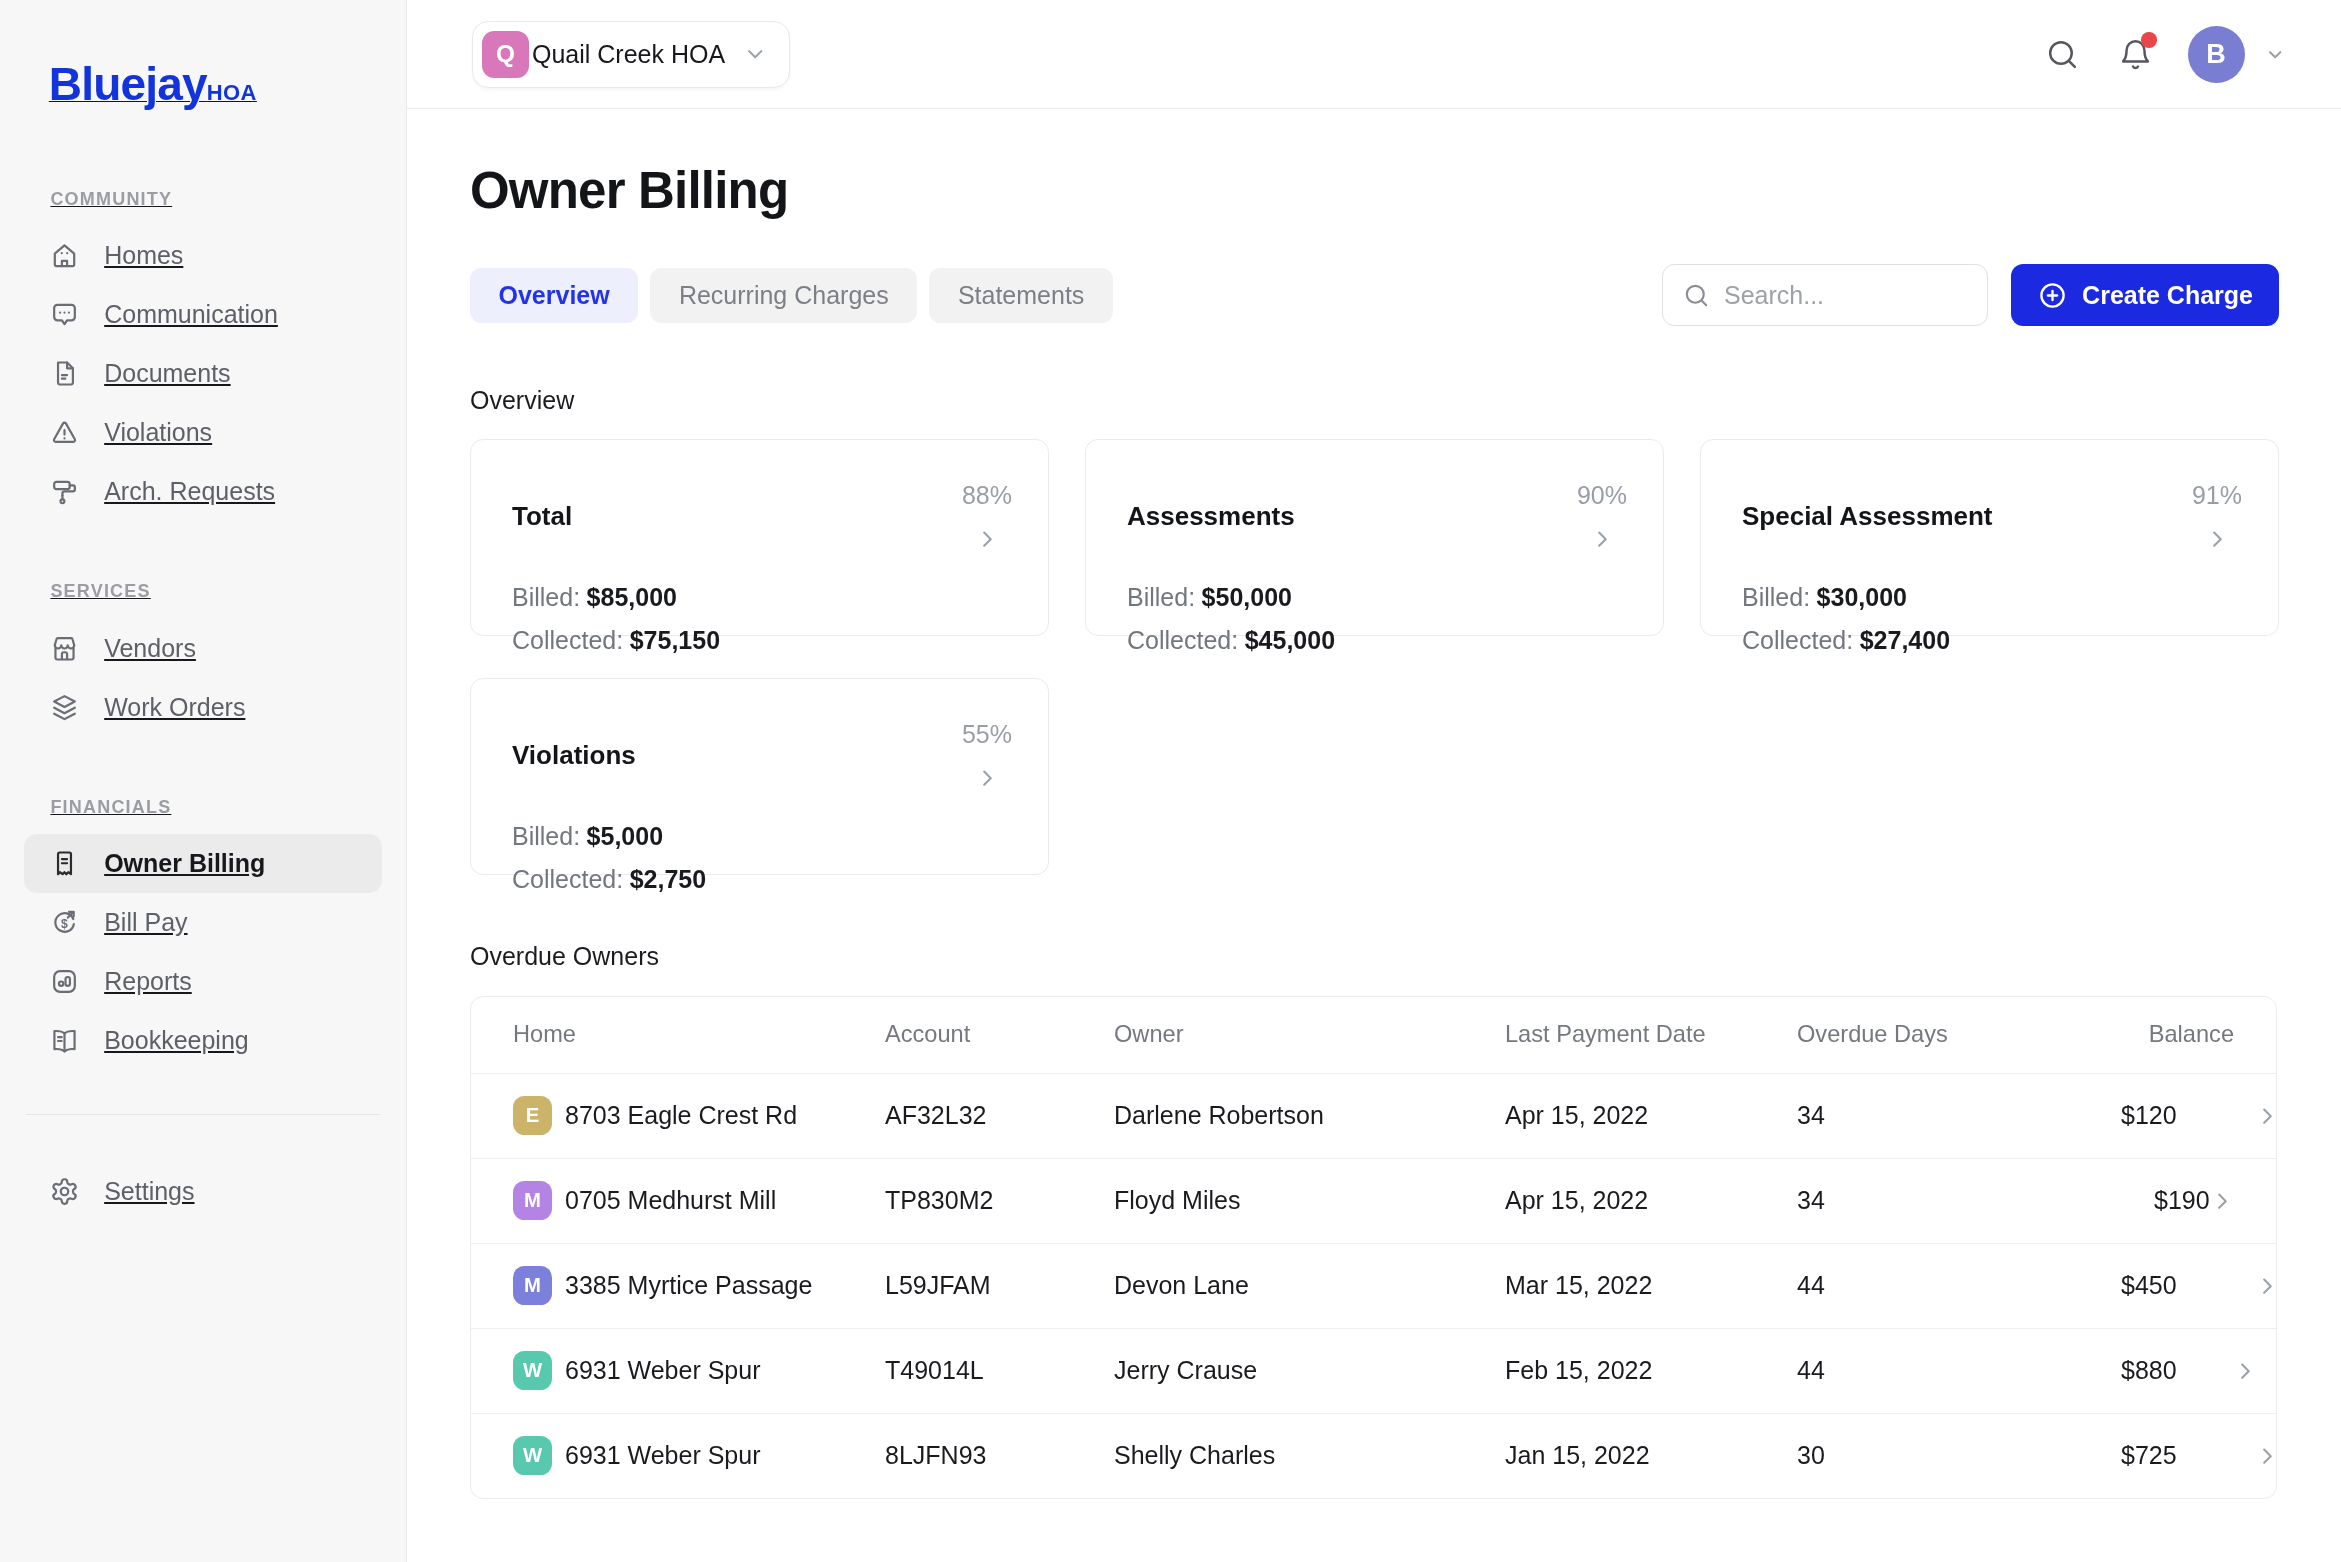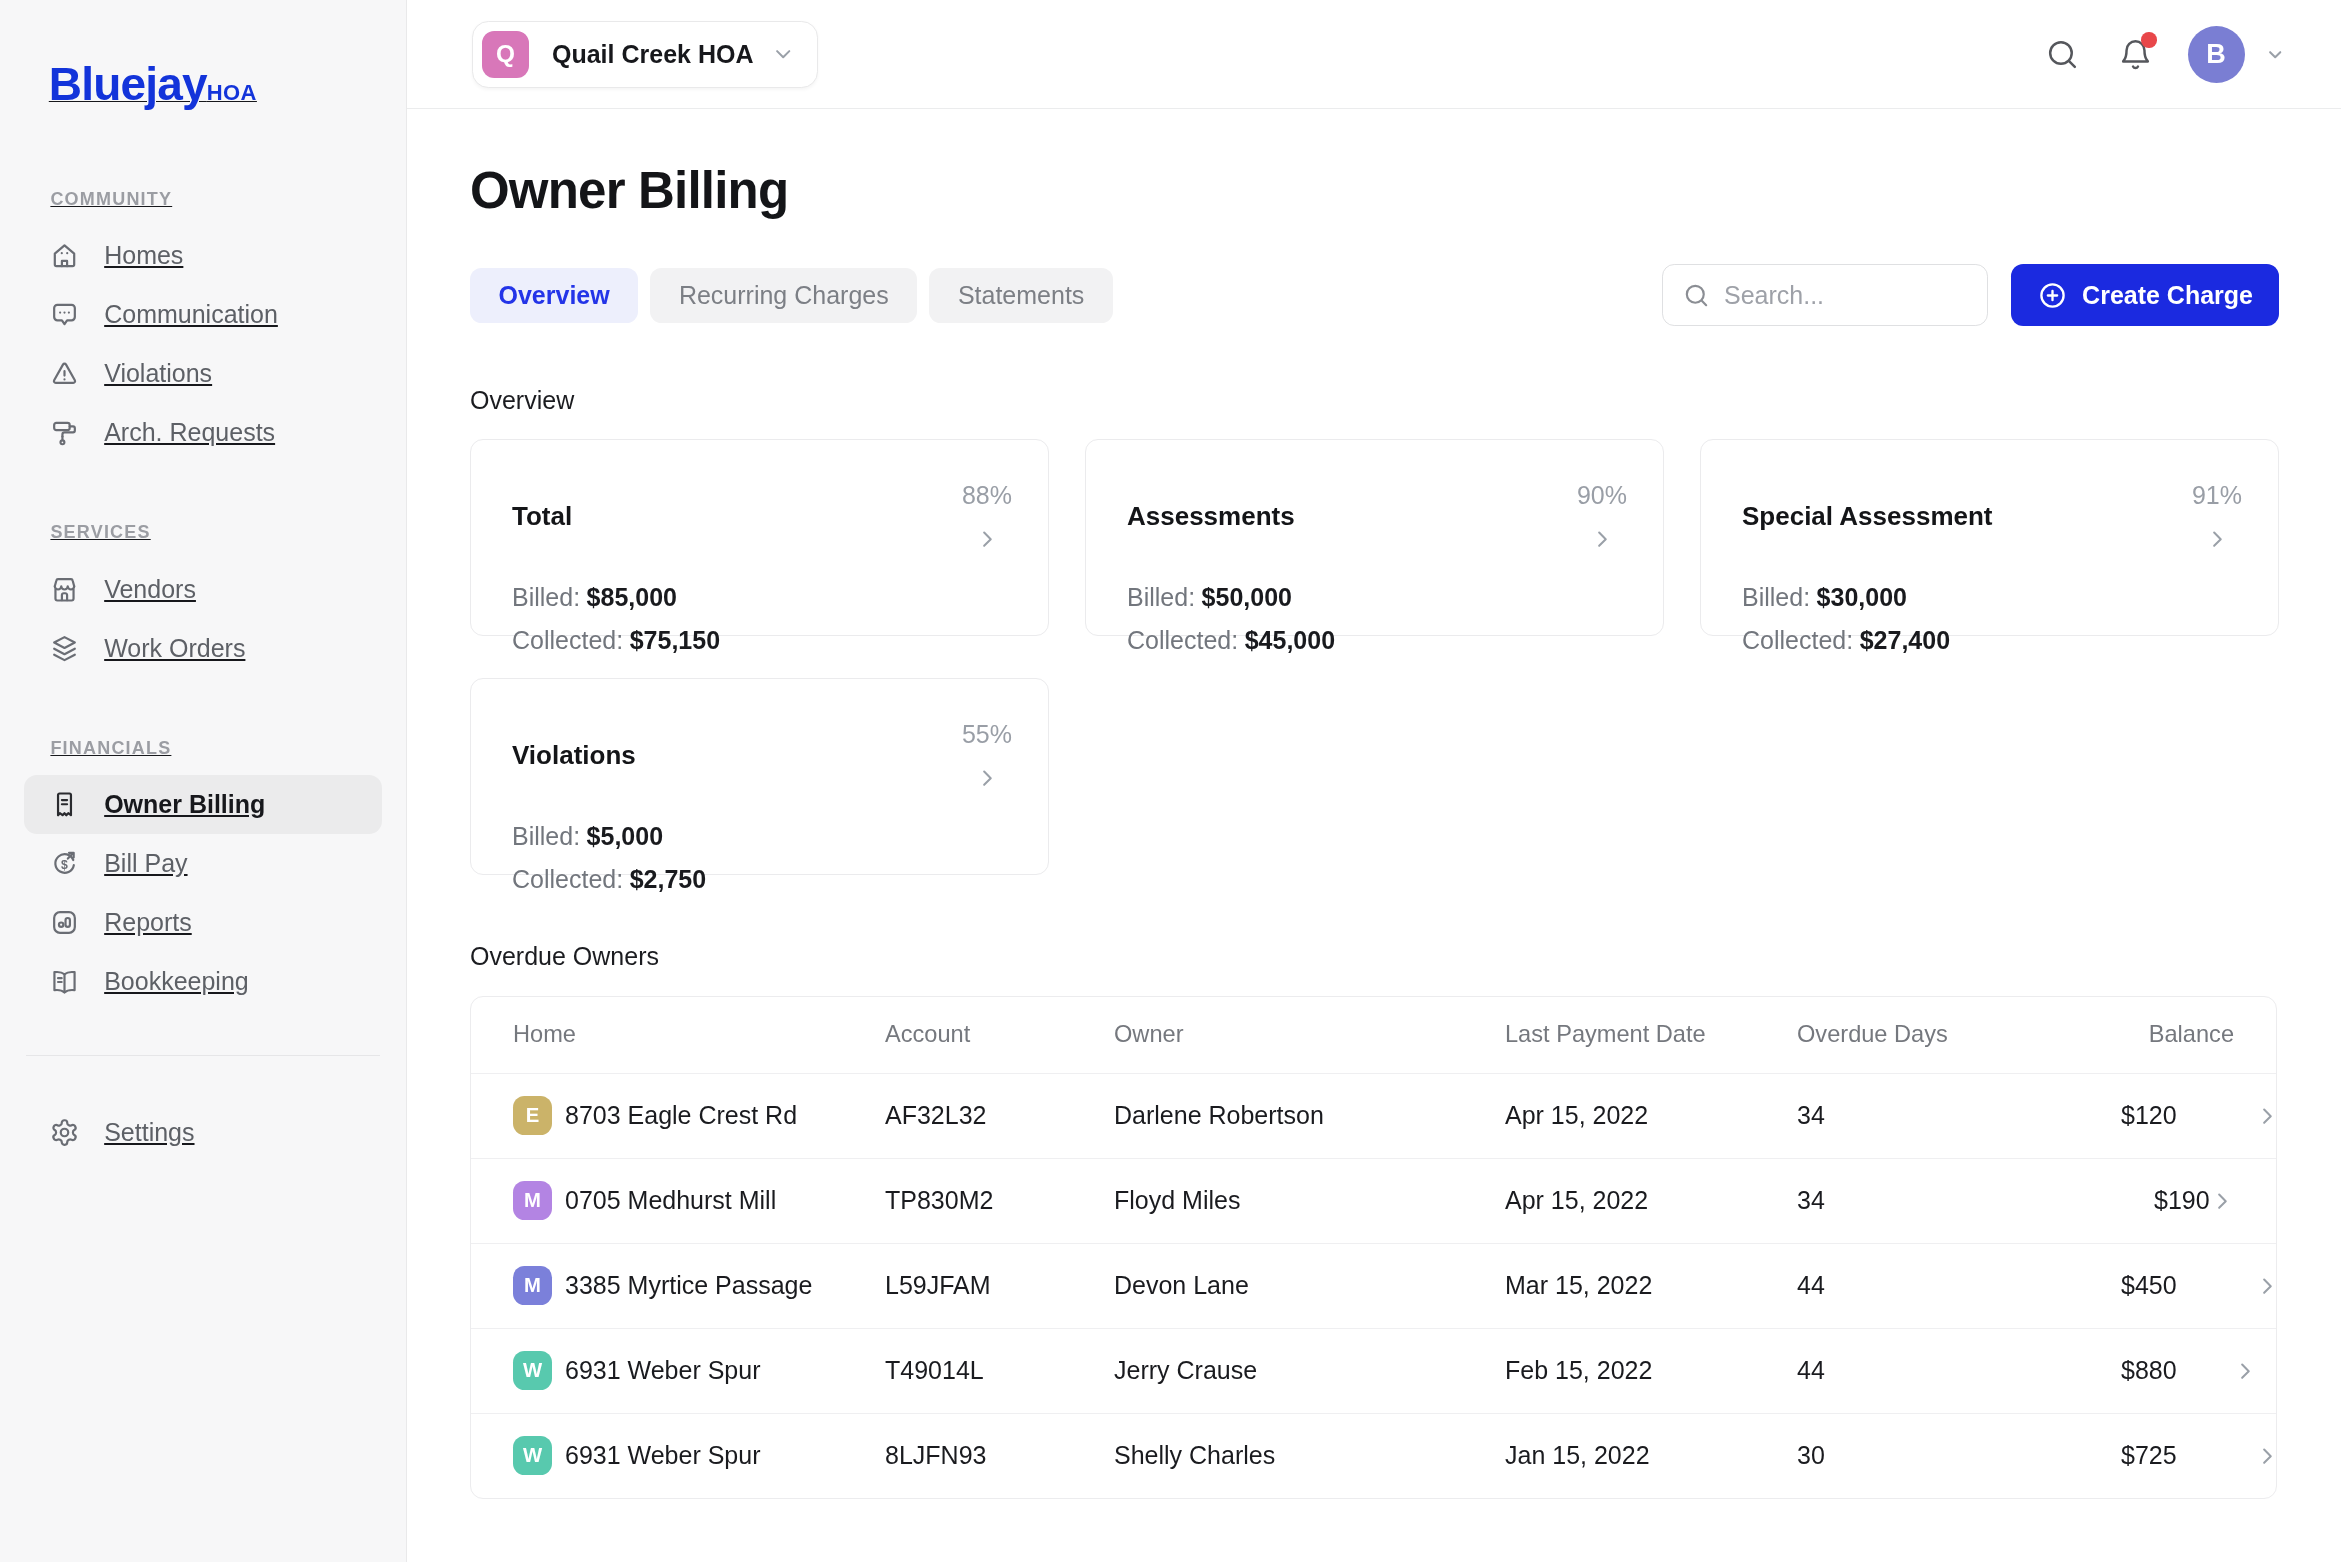--- a/index.html
+++ b/index.html
@@ -28,21 +28,21 @@
 
   
   .main { flex:1; display:flex; flex-direction:column; }
   .topbar { height:109px; border-bottom:1.6px solid #ebeced; display:flex; align-items:center;
             padding:0 57px 0 65px; background:#fff; flex-shrink:0; }
   .org-switcher { display:flex; align-items:center; height:67px; background:#fff;
                   border:1.6px solid #e9e9ea; border-radius:16.3px; padding:0 21px 0 9px;
                   box-shadow:0 1.6px 3.3px rgba(0,0,0,0.04); cursor:pointer; }
   .org-avatar { width:47px; height:47px; border-radius:12.2px; display:flex; align-items:center;
                 justify-content:center; color:#fff; font-size:24.4px; font-weight:600; }
-  .org-name { font-size:25px; font-weight:700; margin:0 18px 0 23px; }
+  .org-name { font-size:25px; font-weight:400; margin:0 18px 0 3px; }
   .chev-down { width:24.4px; height:24.4px; color:#9aa0a8; }
   .topbar-right { margin-left:auto; display:flex; align-items:center; }
   .tb-icon { width:37px; height:37px; color:#55575c; cursor:pointer; position:relative; }
   .tb-icon + .tb-icon { margin-left:36px; }
   .bell-dot { position:absolute; top:-3.3px; right:-3.3px; width:15.5px; height:15.5px; border-radius:50%; }
   .user-chip { display:flex; align-items:center; margin-left:34px; cursor:pointer; }
   .user-avatar { width:57px; height:57px; border-radius:50%; display:flex; align-items:center;
                  justify-content:center; color:#fff; font-size:27px; font-weight:600; }
   .user-chip .chev-down { margin-left:18px; }
 
@@ -125,20 +125,30 @@
         <svg viewBox="0 0 24 24" fill="none" stroke="currentColor" stroke-width="1.7" stroke-linecap="round" stroke-linejoin="round">
             <path d="M6.5 4.5h11A2.5 2.5 0 0 1 20 7v7a2.5 2.5 0 0 1-2.5 2.5H14l-2 3-2-3H6.5A2.5 2.5 0 0 1 4 14V7a2.5 2.5 0 0 1 2.5-2.5z"></path>
             <path d="M8.6 10.5v.01M12 10.5v.01M15.4 10.5v.01"></path>
           </svg>
       </span>
       <span class="nav-label">Communication</span>
     </div>
     <div class="nav-item">
       <span class="nav-icon">
         <svg viewBox="0 0 24 24" fill="none" stroke="currentColor" stroke-width="1.7" stroke-linecap="round" stroke-linejoin="round">
+            <path d="M7 3.5h7l4.5 4.5v11a1.5 1.5 0 0 1-1.5 1.5H8.5A1.5 1.5 0 0 1 7 19z"></path>
+            <path d="M14 3.5V8h4.5"></path>
+            <path d="M10 13.2h4M10 16h2.6"></path>
+          </svg>
+      </span>
+      <span class="nav-label">Documents</span>
+    </div>
+    <div class="nav-item">
+      <span class="nav-icon">
+        <svg viewBox="0 0 24 24" fill="none" stroke="currentColor" stroke-width="1.7" stroke-linecap="round" stroke-linejoin="round">
             <path d="M10.8 5.1 4 17.2a1.4 1.4 0 0 0 1.2 2.1h13.6a1.4 1.4 0 0 0 1.2-2.1L13.2 5.1a1.4 1.4 0 0 0-2.4 0z"></path>
             <path d="M12 10.2v3.4M12 16.6v.01"></path>
           </svg>
       </span>
       <span class="nav-label">Violations</span>
     </div>
     <div class="nav-item">
       <span class="nav-icon">
         <svg viewBox="0 0 24 24" fill="none" stroke="currentColor" stroke-width="1.7" stroke-linecap="round" stroke-linejoin="round">
             <rect x="4" y="4.5" width="12" height="5.6" rx="1.6"></rect>

